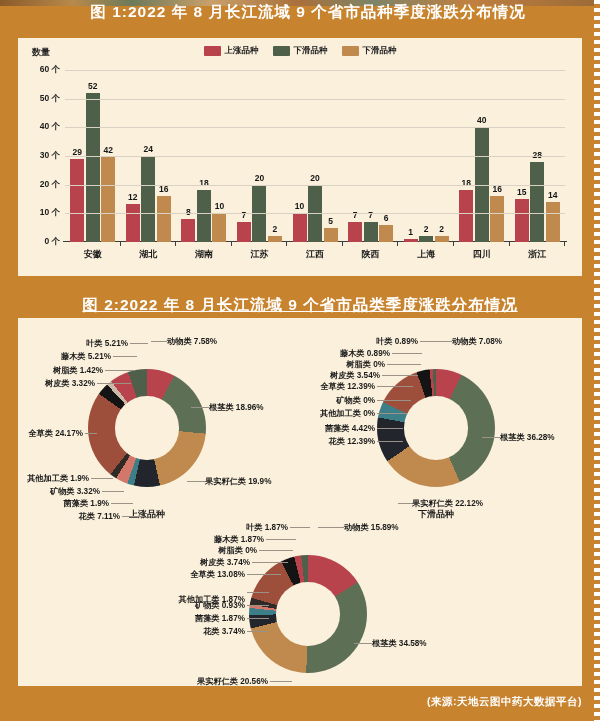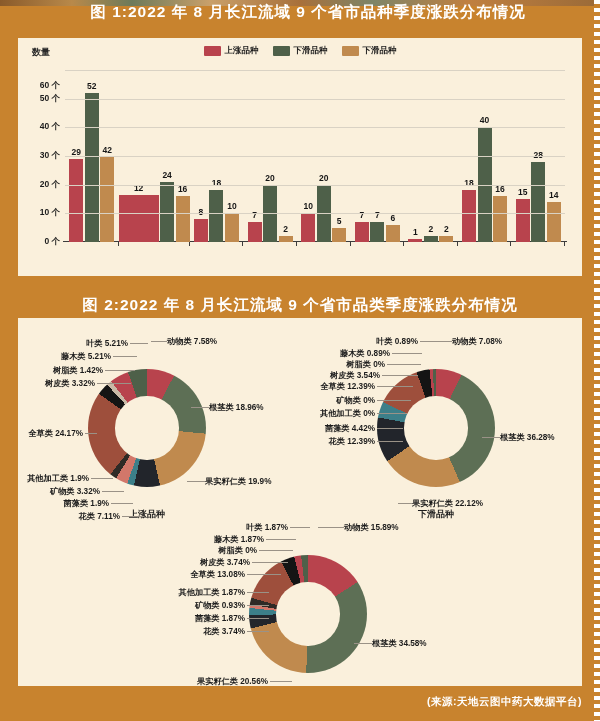--- a/index.html
+++ b/index.html
@@ -7,21 +7,21 @@
     width:600px;height:721px;overflow:hidden;
     font-family:"Liberation Sans","DejaVu Sans",sans-serif;
     background:#ffffff;
   }
   .page{position:relative;width:600px;height:721px;background:#c8832e;box-sizing:border-box;}
   .page::before{content:"";position:absolute;left:0;top:0;right:0;height:6px;
     background:linear-gradient(90deg,#8a5a2a 0%,#b8894a 12%,#6d7a5a 22%,#c9a06a 35%,#a8703a 50%,#7d8468 62%,#c08040 78%,#9a6a38 100%);}
   .title{position:absolute;left:0;width:600px;text-align:center;color:#ffffff;
     font-size:15.5px;font-weight:700;letter-spacing:1px;white-space:nowrap;}
   .title1{top:2px;padding-left:8px;}
-  .title2{top:295px;}
+  .title2{top:295px;text-decoration:underline;}
   .chartbox{position:absolute;left:18px;top:38px;width:564px;height:238px;background:#faf0dc;}
   .axis-name{position:absolute;left:14px;top:8px;font-size:9px;font-weight:700;color:#2a2a2a;}
   .legend{position:absolute;top:7px;left:0;width:564px;display:flex;justify-content:center;gap:14px;}
   .legend-item{display:flex;align-items:center;gap:4px;}
   .lg-sw{width:17px;height:10px;border-radius:1px;}
   .lg-tx{font-size:8.5px;font-weight:700;color:#1c1c1c;white-space:nowrap;}
 
   .plot{position:absolute;left:47px;top:32px;width:500px;height:172px;}
   .grid-line{position:absolute;left:0;width:500px;height:1px;background:#d9d2c4;}
   .axis-x{position:absolute;left:-2px;bottom:0;width:504px;height:1.5px;background:#3c3c3c;}
@@ -84,24 +84,24 @@
               <span>29</span>
             </div>
             <div class="bar b1" style="height: 149.067px;">
               <span>52</span>
             </div>
             <div class="bar b2" style="height: 85px;">
               <span>42</span>
             </div>
           </div>
           <div class="group">
-            <div class="bar b0" style="height: 47px; padding-left: 26px;">
+            <div class="bar b0" style="height: 38px;">
               <span>12</span>
             </div>
-            <div class="bar b1" style="height: 60px; margin-top: 32px;">
+            <div class="bar b1" style="height: 86px; margin-top: 32px;">
               <span>24</span>
             </div>
             <div class="bar b2" style="height: 45.8667px;">
               <span>16</span>
             </div>
           </div>
           <div class="group">
             <div class="bar b0" style="height: 22.9333px;">
               <span>8</span>
             </div>
@@ -184,21 +184,32 @@
         <div class="ytick" style="top: 143.333px;">10 个</div>
         <div class="grid-line" style="top: 114.667px;"></div>
         <div class="ytick" style="top: 114.667px;">20 个</div>
         <div class="grid-line" style="top: 86px;"></div>
         <div class="ytick" style="top: 86px;">30 个</div>
         <div class="grid-line" style="top: 57.3333px;"></div>
         <div class="ytick" style="top: 57.3333px;">40 个</div>
         <div class="grid-line" style="top: 28.6667px;"></div>
         <div class="ytick" style="top: 28.6667px;">50 个</div>
         <div class="grid-line" style="top: 0px;"></div>
-        <div class="ytick" style="top: 16px; text-align: center;">60 个</div>
+        <div class="ytick" style="top: 0px; text-align: center;">60 个</div>
+      </div>
+    <div class="xlabels" id="xlabels1">
+        <div class="xlab">安徽</div>
+        <div class="xlab">湖北</div>
+        <div class="xlab">湖南</div>
+        <div class="xlab">江苏</div>
+        <div class="xlab">江西</div>
+        <div class="xlab">陕西</div>
+        <div class="xlab">上海</div>
+        <div class="xlab">四川</div>
+        <div class="xlab">浙江</div>
       </div>
   </div>
 
   <div class="title title2">图 2:2022 年 8 月长江流域 9 个省市品类季度涨跌分布情况</div>
 
   <div class="pies" id="pies">
       <div class="donut" style="left: 70px; top: 51px; width: 118px; height: 118px; border-radius: 50%; background: conic-gradient(rgb(184, 67, 77) 0%, rgb(184, 67, 77) 7.58%, rgb(93, 111, 85) 7.58%, rgb(93, 111, 85) 26.54%, rgb(192, 138, 78) 26.54%, rgb(192, 138, 78) 46.44%, rgb(34, 37, 43) 46.44%, rgb(34, 37, 43) 53.55%, rgb(60, 127, 137) 53.55%, rgb(60, 127, 137) 55.45%, rgb(210, 119, 106) 55.45%, rgb(210, 119, 106) 58.77%, rgb(47, 42, 38) 58.77%, rgb(47, 42, 38) 60.67%, rgb(158, 79, 60) 60.67%, rgb(158, 79, 60) 84.84%, rgb(20, 20, 20) 84.84%, rgb(20, 20, 20) 88.16%, rgb(201, 185, 166) 88.16%, rgb(201, 185, 166) 89.58%, rgb(184, 67, 77) 89.58%, rgb(184, 67, 77) 94.79%, rgb(78, 96, 73) 94.79%, rgb(78, 96, 73) 100%);"></div>
       <div class="donut-hole" style="left: 97.435px; top: 78.435px; width: 63.13px; height: 63.13px;"></div>
       <div class="cap" style="left: 69px; top: 190px;">上涨品种</div>
       <div class="lbl l" style="left: 110px; top: 20px;">叶类 5.21%</div>
@@ -257,21 +268,21 @@
       <div class="lbl l" style="left: 270px; top: 204px; padding-left: 44px;">叶类 1.87%</div>
       <div class="leader" style="top: 209px; left: 272px; width: 20px;"></div>
       <div class="lbl l" style="left: 246px; top: 216px;">藤木类 1.87%</div>
       <div class="leader" style="top: 221px; left: 248px; width: 30px;"></div>
       <div class="lbl l" style="left: 239px; top: 227px;">树脂类 0%</div>
       <div class="leader" style="top: 232px; left: 241px; width: 34px;"></div>
       <div class="lbl l" style="left: 232px; top: 239px;">树皮类 3.74%</div>
       <div class="leader" style="top: 244px; left: 234px; width: 36px;"></div>
       <div class="lbl l" style="left: 227px; top: 251px;">全草类 13.08%</div>
       <div class="leader" style="top: 256px; left: 229px; width: 34px;"></div>
-      <div class="lbl l" style="left: 227px; top: 269px;">其他加工类 1.87%</div>
+      <div class="lbl l" style="left: 227px; top: 276px;">其他加工类 1.87%</div>
       <div class="leader" style="top: 274px; left: 229px; width: 22px;"></div>
       <div class="lbl l" style="left: 227px; top: 282px;">矿物类 0.93%</div>
       <div class="leader" style="top: 287px; left: 229px; width: 22px;"></div>
       <div class="lbl l" style="left: 227px; top: 295px;">菌藻类 1.87%</div>
       <div class="leader" style="top: 300px; left: 229px; width: 22px;"></div>
       <div class="lbl l" style="left: 227px; top: 308px;">花类 3.74%</div>
       <div class="leader" style="top: 313px; left: 229px; width: 22px;"></div>
       <div class="lbl r" style="left: 326px; top: 204px;">动物类 15.89%</div>
       <div class="leader" style="top: 209px; left: 300px; width: 26px;"></div>
       <div class="lbl r" style="left: 354px; top: 320px;">根茎类 34.58%</div>

